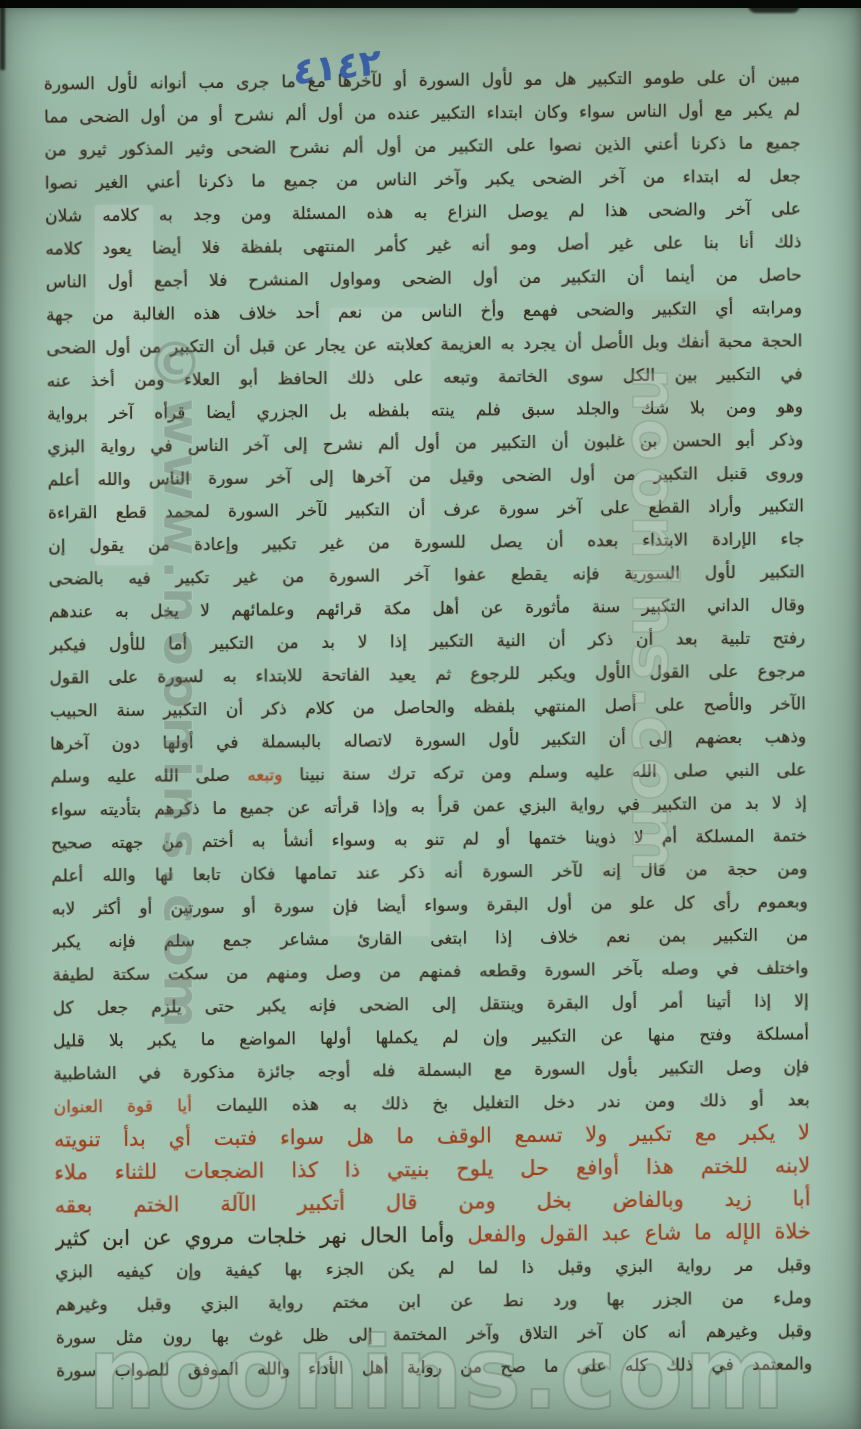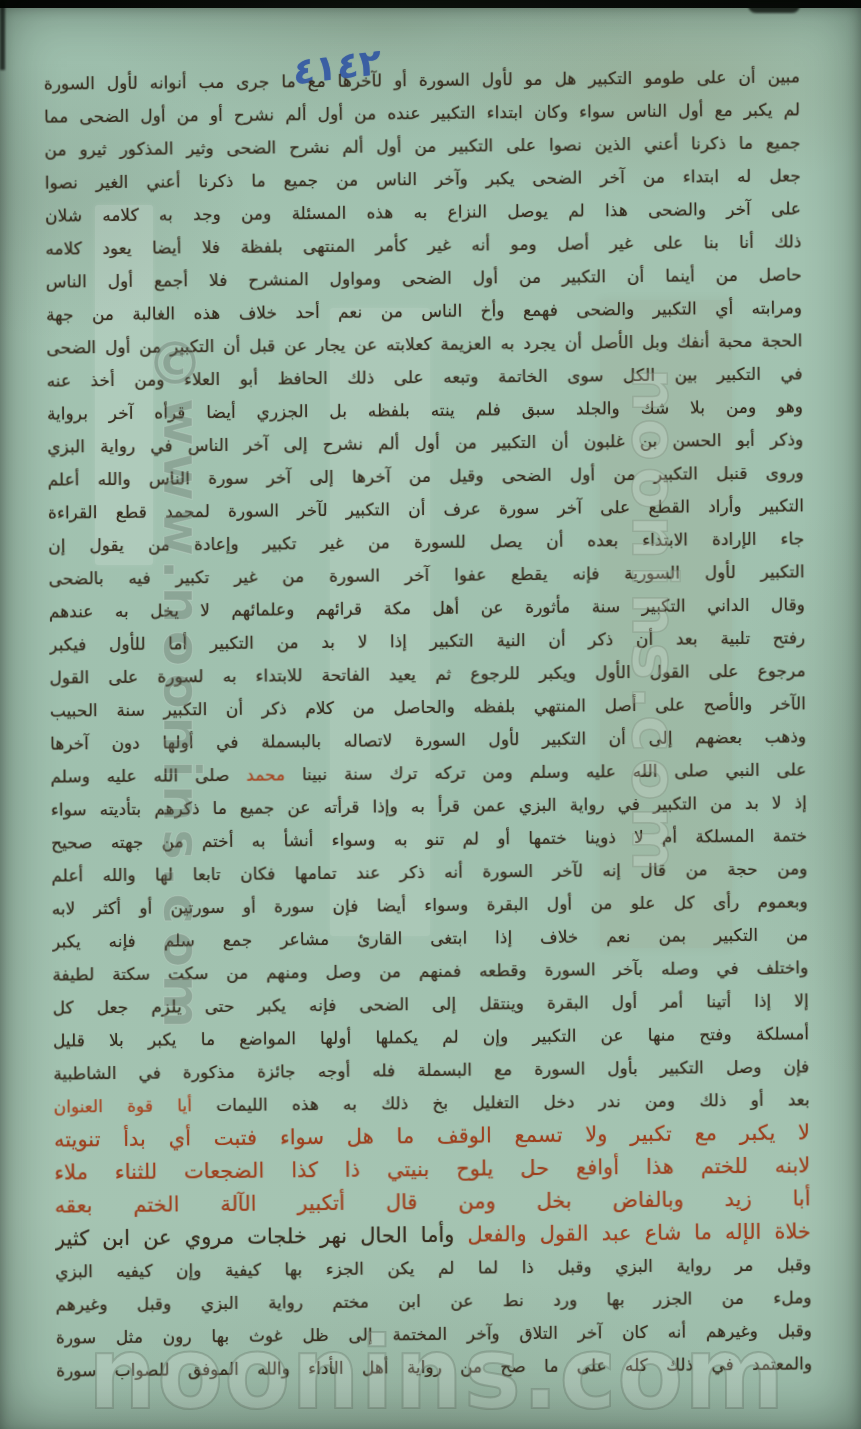--- a/index.html
+++ b/index.html
@@ -110,21 +110,21 @@
       <div class="line"><span class="ink-dark">وذكر أبو الحسن بن غلبون أن التكبير من أول ألم نشرح إلى آخر الناس في رواية البزي</span></div>
       <div class="line"><span class="ink-dark">وروى قنبل التكبير من أول الضحى وقيل من آخرها إلى آخر سورة الناس والله أعلم</span></div>
       <div class="line"><span class="ink-dark">التكبير وأراد القطع على آخر سورة عرف أن التكبير لآخر السورة لمحمد قطع القراءة</span></div>
       <div class="line"><span class="ink-dark">جاء الإرادة الابتداء بعده أن يصل للسورة من غير تكبير وإعادة من يقول إن</span></div>
       <div class="line"><span class="ink-dark">التكبير لأول السورية فإنه يقطع عفوا آخر السورة من غير تكبير فيه بالضحى</span></div>
       <div class="line"><span class="ink-dark">وقال الداني التكبير سنة مأثورة عن أهل مكة قرائهم وعلمائهم لا يخل به عندهم</span></div>
       <div class="line"><span class="ink-dark">رفتح تلبية بعد أن ذكر أن النية التكبير إذا لا بد من التكبير أما للأول فيكبر</span></div>
       <div class="line"><span class="ink-dark">مرجوع على القول الأول ويكبر للرجوع ثم يعيد الفاتحة للابتداء به لسورة على القول</span></div>
       <div class="line"><span class="ink-dark">الآخر والأصح على أصل المنتهي بلفظه والحاصل من كلام ذكر أن التكبير سنة الحبيب</span></div>
       <div class="line"><span class="ink-dark">وذهب بعضهم إلى أن التكبير لأول السورة لاتصاله بالبسملة في أولها دون آخرها</span></div>
-      <div class="line"><span class="ink-dark">على النبي صلى الله عليه وسلم ومن تركه ترك سنة نبينا </span><span class="ink-red">محمد</span><span class="ink-dark"> صلى الله عليه وسلم</span></div>
+      <div class="line"><span class="ink-dark">على النبي صلى الله عليه وسلم ومن تركه ترك سنة نبينا </span><span class="ink-red">وتبعه</span><span class="ink-dark"> صلى الله عليه وسلم</span></div>
       <div class="line"><span class="ink-dark">إذ لا بد من التكبير في رواية البزي عمن قرأ به وإذا قرأته عن جميع ما ذكرهم بتأديته سواء</span></div>
       <div class="line"><span class="ink-dark">ختمة المسلكة أم لا ذوينا ختمها أو لم تنو به وسواء أنشأ به أختم من جهته صحيح</span></div>
       <div class="line"><span class="ink-dark">ومن حجة من قال إنه لآخر السورة أنه ذكر عند تمامها فكان تابعا لها والله أعلم</span></div>
       <div class="line"><span class="ink-dark">وبعموم رأى كل علو من أول البقرة وسواء أيضا فإن سورة أو سورتين أو أكثر لابه</span></div>
       <div class="line"><span class="ink-dark">من التكبير بمن نعم خلاف إذا ابتغى القارئ مشاعر جمع سلم فإنه يكبر</span></div>
       <div class="line"><span class="ink-dark">واختلف في وصله بآخر السورة وقطعه فمنهم من وصل ومنهم من سكت سكتة لطيفة</span></div>
       <div class="line"><span class="ink-dark">إلا إذا أتينا أمر أول البقرة وينتقل إلى الضحى فإنه يكبر حتى يلزم جعل كل</span></div>
       <div class="line"><span class="ink-dark">أمسلكة وفتح منها عن التكبير وإن لم يكملها أولها المواضع ما يكبر بلا قليل</span></div>
       <div class="line"><span class="ink-dark">فإن وصل التكبير بأول السورة مع البسملة فله أوجه جائزة مذكورة في الشاطبية</span></div>
       <div class="line"><span class="ink-dark">بعد أو ذلك ومن ندر دخل التغليل بخ ذلك به هذه الليمات </span><span class="ink-red">أيا قوة العنوان</span></div>

